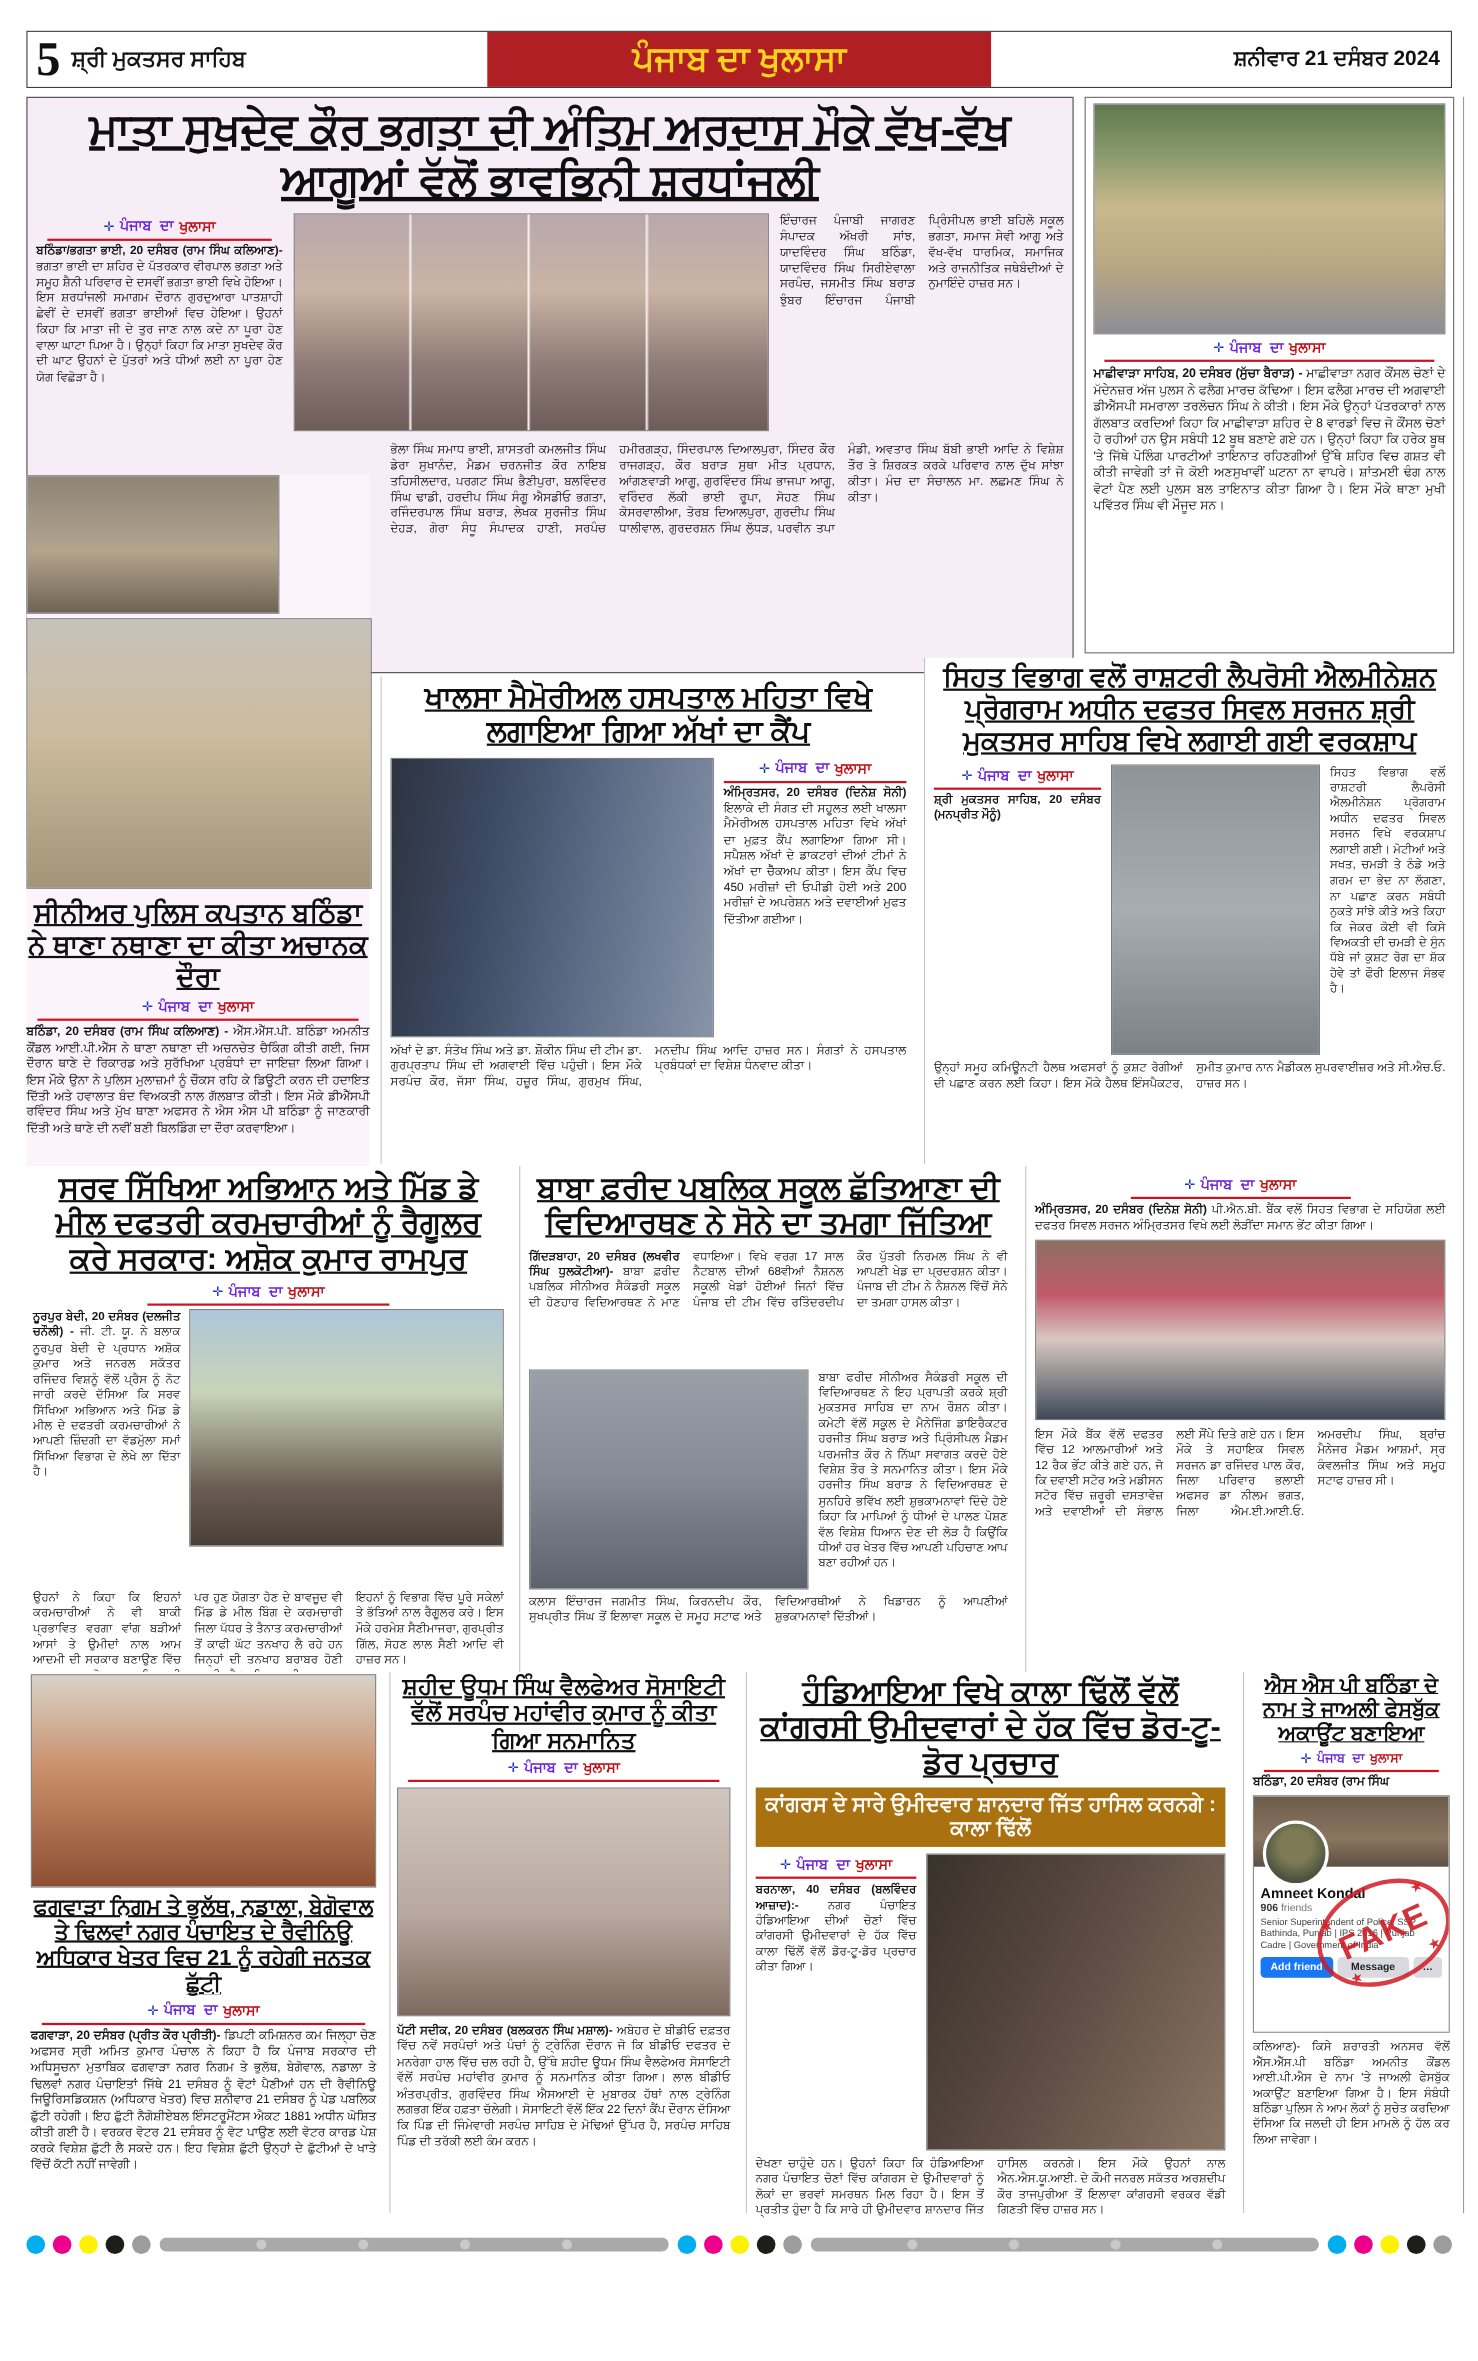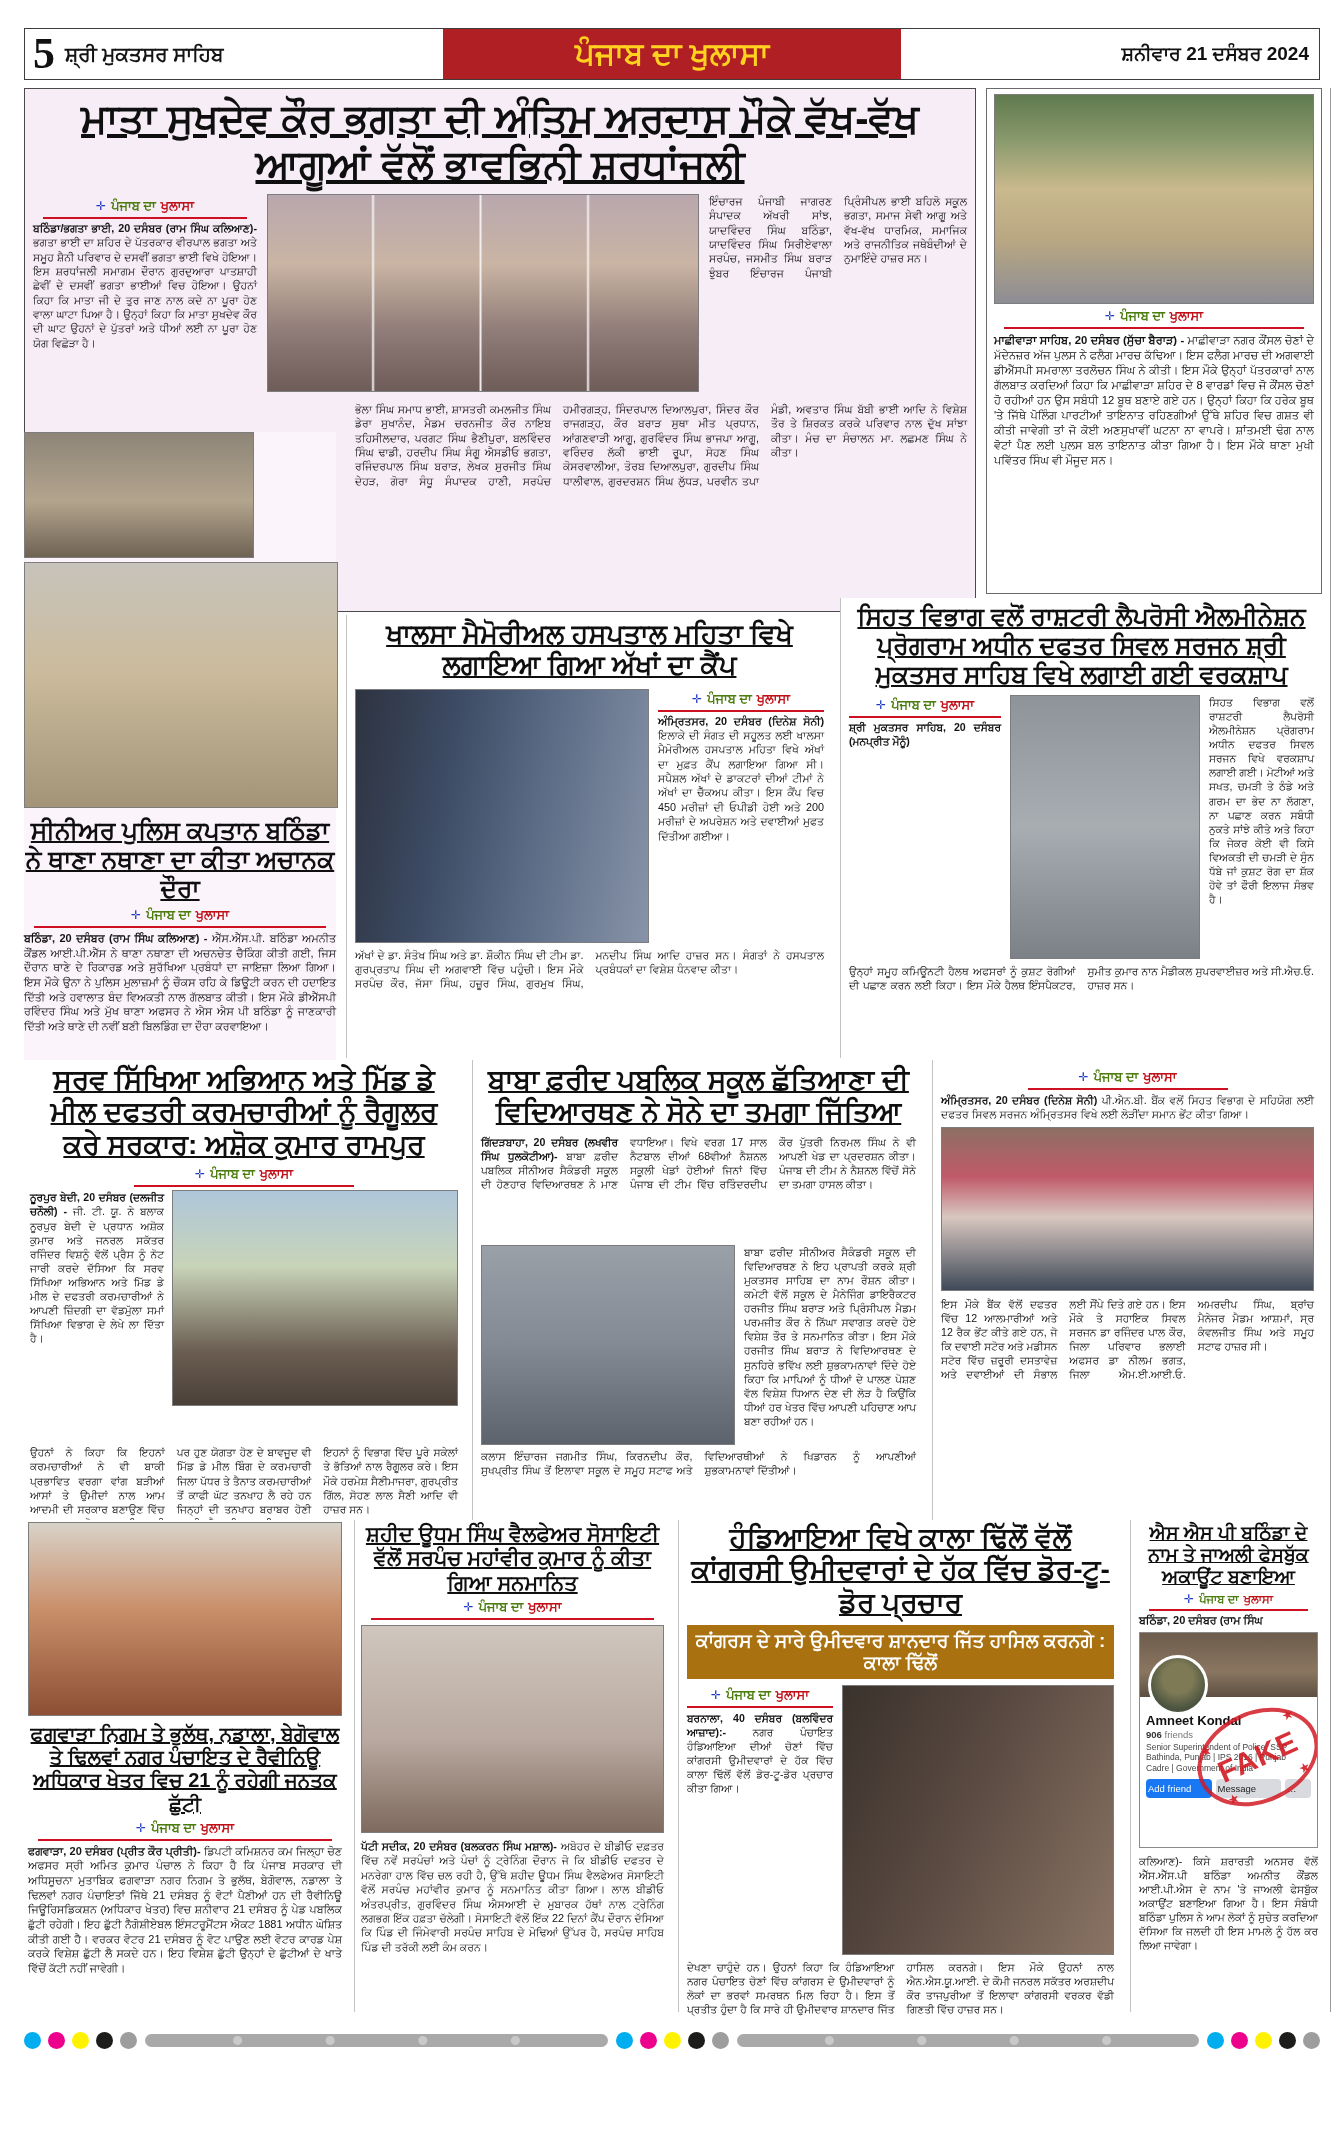--- a/index.html
+++ b/index.html
@@ -4,21 +4,21 @@
 <style>
   html,body{margin:0;padding:0;background:#e8e8e8;}
   .page{position:relative;width:1344px;height:2146px;background:#ffffff;
         font-family:"Liberation Sans","DejaVu Sans",sans-serif;overflow:hidden;}
   .abs{position:absolute;box-sizing:border-box;}
   .story{background:#fff;}
   .hl{margin:0;font-weight:700;text-align:center;line-height:1.16;color:#0f0f0f;text-decoration:underline;}
   .tagline{display:flex;align-items:center;justify-content:center;gap:5px;
            font-size:13px;font-weight:700;padding:2px 0 3px;border-bottom:2.5px solid #cf1020;margin:2px 10px;}
   .tg-ic{color:#1d39c4;font-size:12px;}
-  .tg-p1{color:#4d7c0f;}
+  .tg-p1{color:#6d28d9;font-family:Liberation Mono, monospace;}
   .tg-p2{color:#c01018;}
   .body{margin:0;font-size:11.5px;line-height:1.33;text-align:justify;color:#131313;}
   .byline{font-weight:700;}
   .cols2{column-count:2;column-gap:12px;}
   .cols3{column-count:3;column-gap:12px;}
   .ph{position:relative;border:1px solid #7d7d7d;}
   
   .ph-main{background:linear-gradient(180deg,#b9a7ae 0%,#cab4a4 35%,#8f7b77 70%,#6e5c59 100%);}
   .ph-main:before{content:"";position:absolute;inset:0;
      background:linear-gradient(90deg,transparent 24%,#f5f0f0 24.4%,transparent 24.9%,
@@ -41,21 +41,21 @@
   
   .fbcard{position:relative;background:#fff;border:1px solid #8a8a8a;overflow:hidden;}
   .fbcover{height:64px;background:linear-gradient(180deg,#6d5c4c 0%,#8a7660 60%,#5d4f42 100%);}
   .fbavatar{position:absolute;left:8px;top:22px;width:54px;height:54px;border-radius:50%;
             border:3px solid #fff;background:radial-gradient(circle at 50% 38%,#7d7a55 0 35%,#4c5440 70%);}
   .fbname{font-weight:700;font-size:13px;color:#111;margin:16px 6px 0;}
   .fbfriends{font-size:9.5px;color:#777;margin:1px 6px 2px;}
   .fbfriends b{color:#333;}
   .fbdesc{font-size:8.5px;color:#444;margin:0 6px 5px;line-height:1.25;}
   .fbbtns{display:flex;gap:4px;margin:0 6px 7px;}
-  .fbbtn{flex:1;font-size:9.5px;font-weight:400;border-radius:4px;padding:4px 2px;}
+  .fbbtn{flex:1;text-align:center;font-size:9.5px;font-weight:700;border-radius:4px;padding:4px 2px;}
   .fbbtn.add{background:#1877f2;color:#fff;}
   .fbbtn.msg{background:#d8dadf;color:#222;}
   .fbbtn.more{flex:0 0 22px;background:#d8dadf;color:#222;}
   .stamp{position:absolute;right:-4px;top:78px;transform:rotate(-24deg);
          border:4px solid rgba(209,26,36,.85);border-radius:50%;width:118px;height:84px;
          display:flex;align-items:center;justify-content:center;
          color:rgba(209,26,36,.9);font-weight:800;font-size:30px;letter-spacing:1px;}
   .stamp .st{position:absolute;font-size:13px;}
   .stamp .s1{left:8px;top:8px;} .stamp .s2{right:8px;top:8px;}
   .stamp .s3{left:14px;bottom:6px;} .stamp .s4{right:14px;bottom:6px;}

